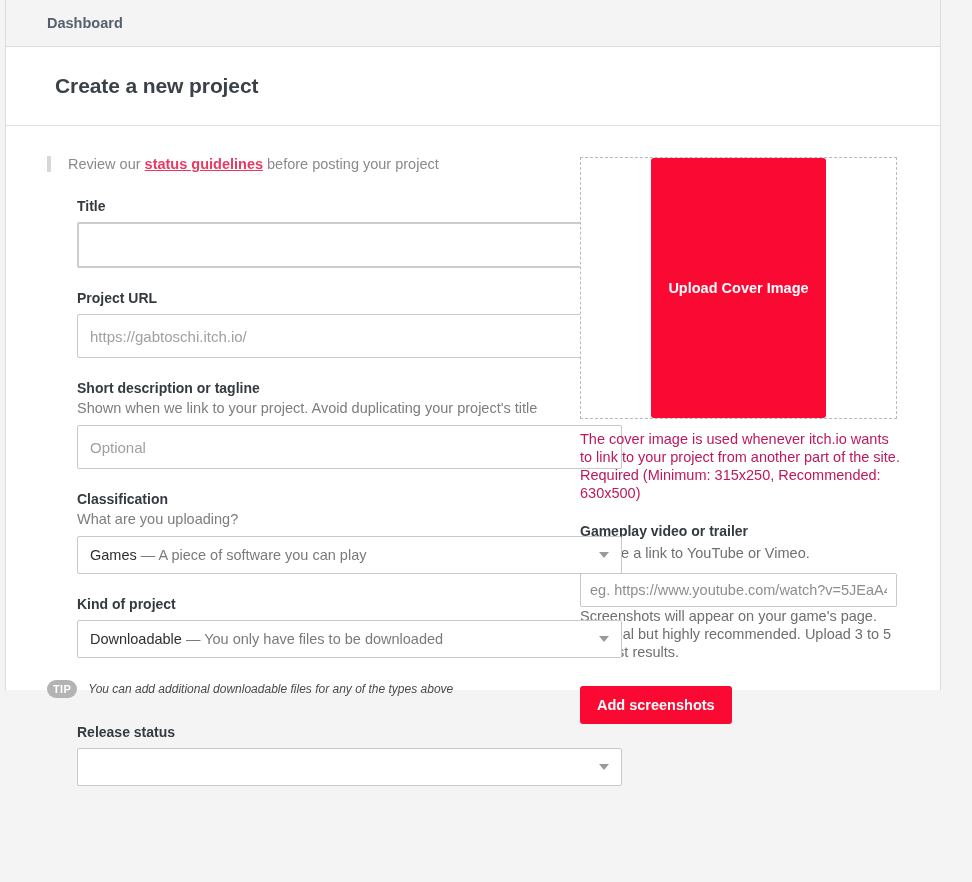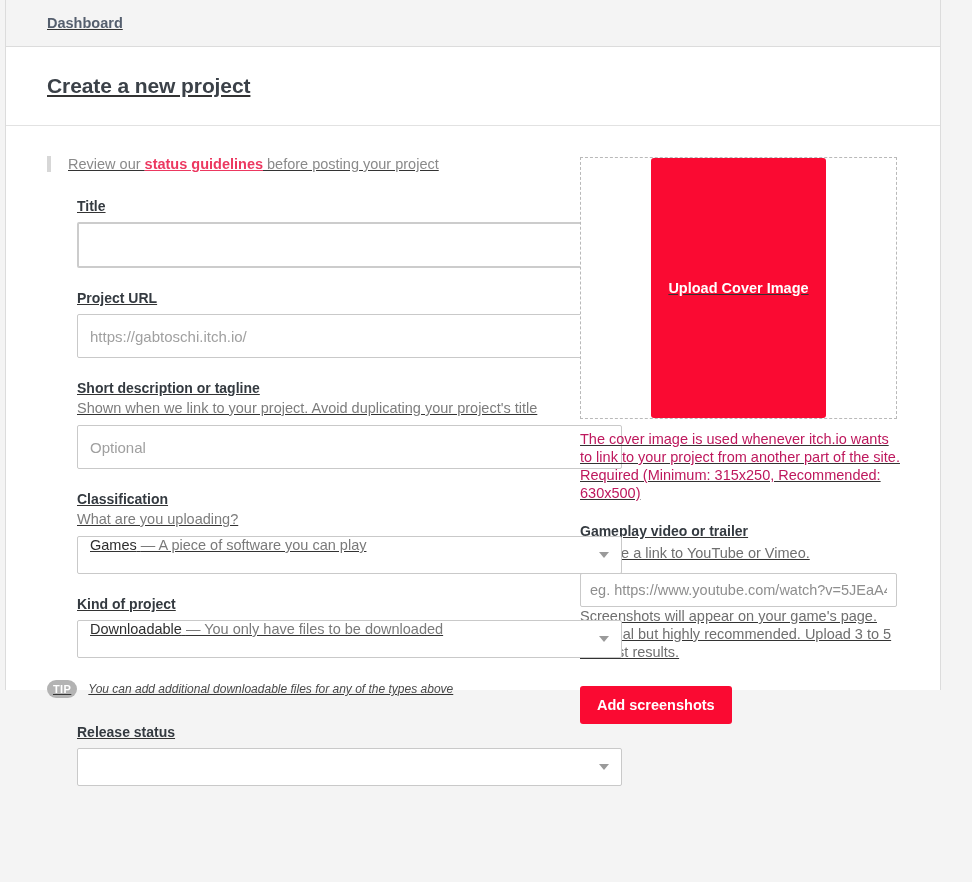--- a/index.html
+++ b/index.html
@@ -20,21 +20,20 @@
   .page-shell {
     position: absolute;
     left: 5px;
     top: 0;
     width: 936px;
     height: 690px;
     background: #ffffff;
     border-left: 1px solid #dcdcdc;
     border-right: 1px solid #dcdcdc;
     box-sizing: border-box;
-    text-decoration: underline;
   }
 
   
   .breadcrumb-bar {
     height: 47px;
     background: #f4f4f4;
     border-bottom: 1px solid #dcdcdc;
     display: flex;
     align-items: center;
     padding-left: 41px;
@@ -55,20 +54,21 @@
     display: flex;
     align-items: center;
     padding-left: 41px;
     box-sizing: border-box;
   }
   .page-title {
     font-size: 21px;
     font-weight: bold;
     color: #3b4148;
     letter-spacing: -0.1px;
+    margin-left: 8px;
   }
 
   
   .columns {
     display: flex;
     padding: 30px 0 0 0;
   }
   .col-left {
     width: 560px;
     padding-left: 41px;
@@ -142,20 +142,21 @@
   
   .select-box {
     position: relative;
     width: 545px;
     height: 38px;
     border: 1px solid #c9c9c9;
     border-radius: 2px;
     background: #fff;
     box-sizing: border-box;
     display: flex;
+    align-items: center;
     padding: 0 12px;
     cursor: pointer;
   }
   .select-text {
     font-size: 14.5px;
     color: #7a7a7a;
     white-space: nowrap;
   }
   .select-text b {
     color: #2f2f2f;

